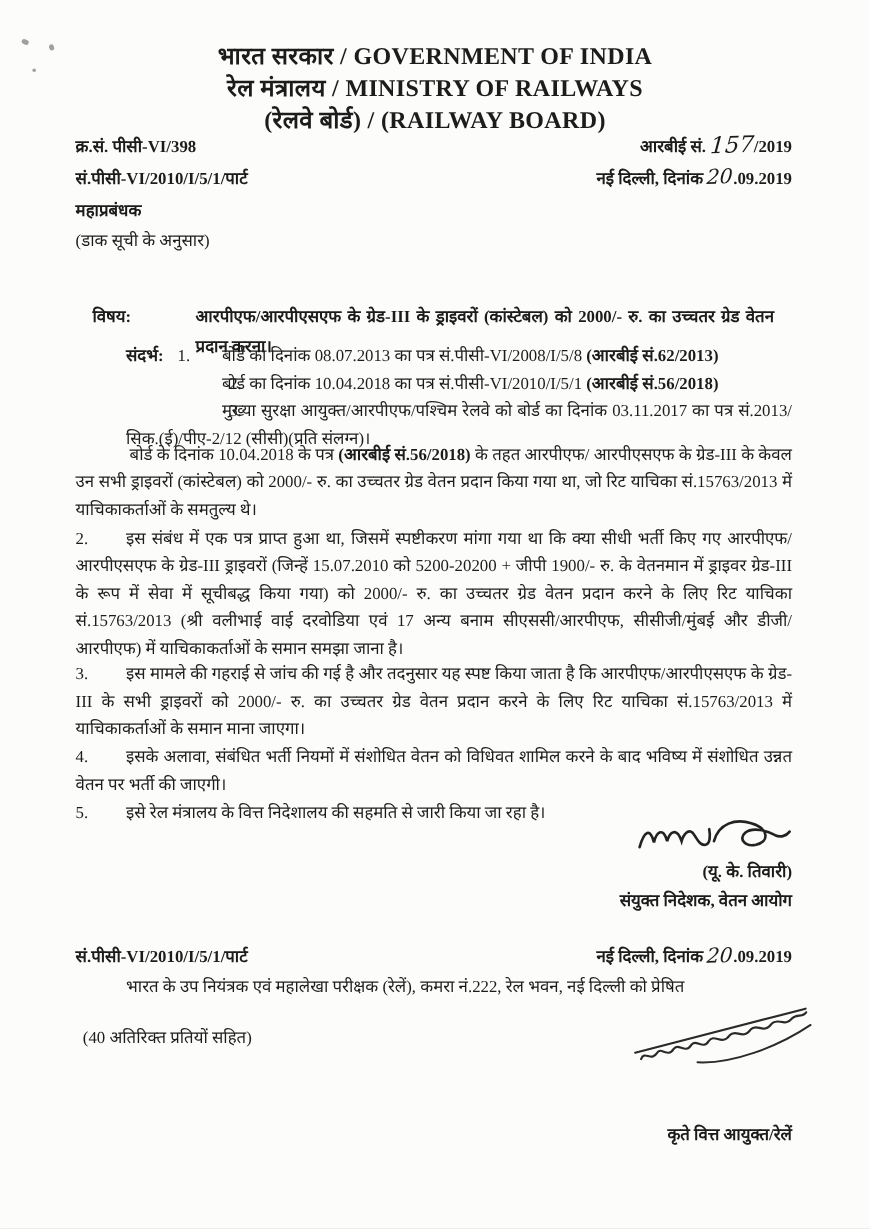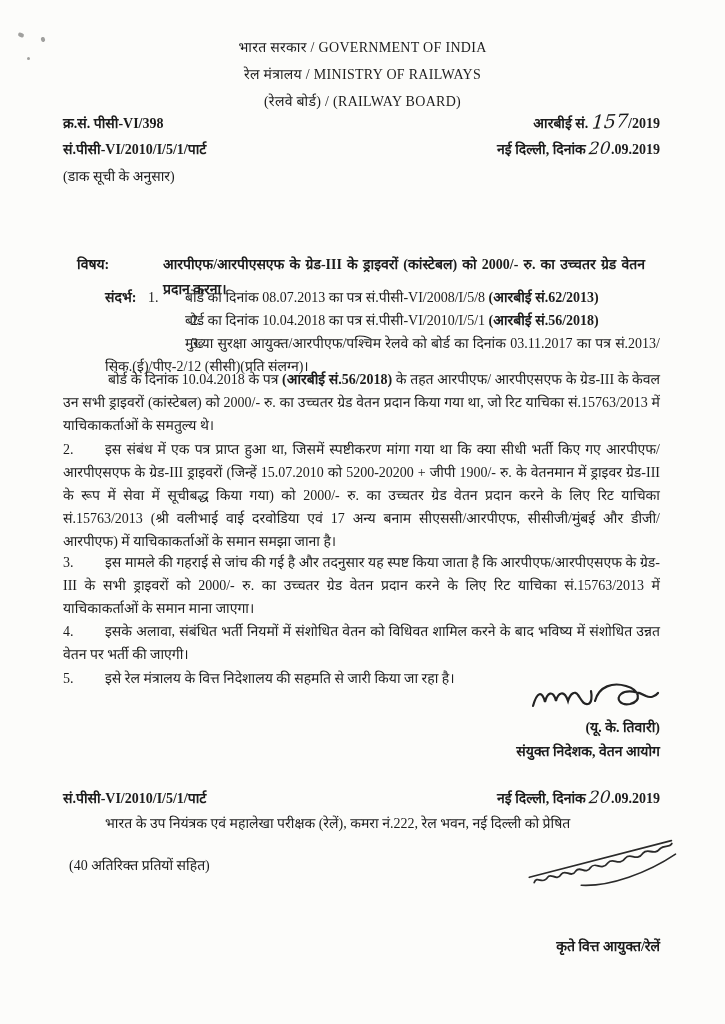--- a/index.html
+++ b/index.html
@@ -6,21 +6,21 @@
   .page{
     position:relative;width:725px;height:1024px;background:#fcfcfa;
     font-family:"Liberation Serif","DejaVu Serif",serif;
     color:#1c1c1c;font-size:14px;overflow:hidden;margin:0 auto;
     box-shadow:0 0 6px rgba(0,0,0,.25);
   }
   .b{font-weight:700;}
   .center{text-align:center;}
   .abs{position:absolute;}
   
-  .letterhead{top:34px;left:0;right:0;line-height:27px;font-size:14px;font-weight:400;letter-spacing:.3px;}
+  .letterhead{top:34px;left:0;right:0;line-height:27px;font-size:20px;font-weight:700;letter-spacing:.3px;}
   
   .meta{top:111px;left:63px;right:65px;display:flex;justify-content:space-between;line-height:26px;font-weight:700;gap:33px;}
   .meta-right{text-align:right;}
   .hand{font-family:"DejaVu Serif",serif;font-style:italic;font-weight:400;font-size:19px;display:inline-block;transform:skewX(-6deg) rotate(-2deg);line-height:10px;}
   .hand.sm{font-size:17px;}
   
   .addressee{top:164px;left:63px;right:65px;line-height:25px;}
   
   .subject{top:237px;left:105px;right:65px;line-height:25px;font-weight:700;padding-left:43px;text-indent:-43px;margin:15px;text-align:justify;}
   .slabel{display:inline-block;width:43px;}
@@ -79,20 +79,21 @@
         <span class="hand">157</span><span>/2019</span>
       </div>
       <div>
         <span>नई दिल्ली, दिनांक</span>
         <span class="hand sm">20</span><span>.09.2019</span>
       </div>
     </div>
   </div>
 
   <div class="abs addressee">
+    <div class="b">महाप्रबंधक</div>
     <div>(डाक सूची के अनुसार)</div>
   </div>
 
   <p class="abs subject">
     <span class="slabel">विषय:</span><span>आरपीएफ/आरपीएसएफ के ग्रेड-III के ड्राइवरों (कांस्टेबल) को 2000/- रु. का उच्चतर ग्रेड वेतन प्रदान करना।</span>
   </p>
 
   <div class="abs refs">
     <p>
       <span class="rlabel">संदर्भ:</span><span class="rnum">1.</span><span>बोर्ड का दिनांक 08.07.2013 का पत्र सं.पीसी-VI/2008/I/5/8 </span><b>(आरबीई सं.62/2013)</b>

